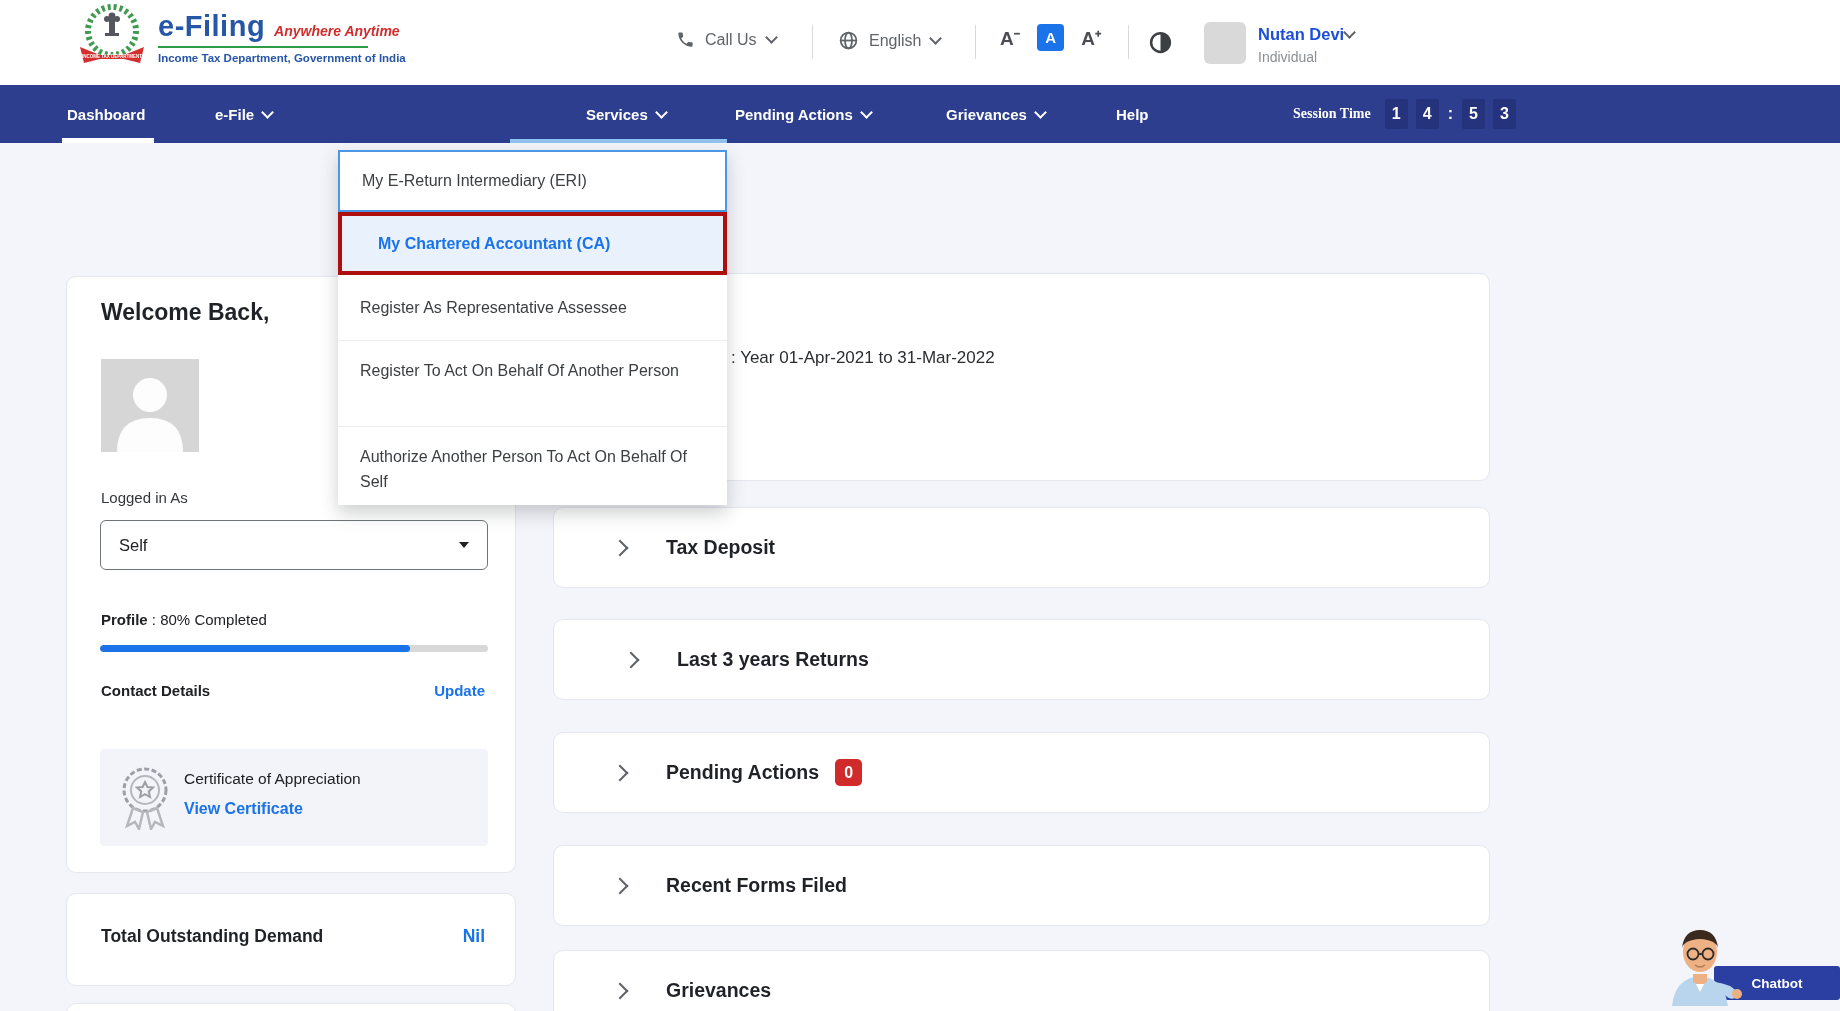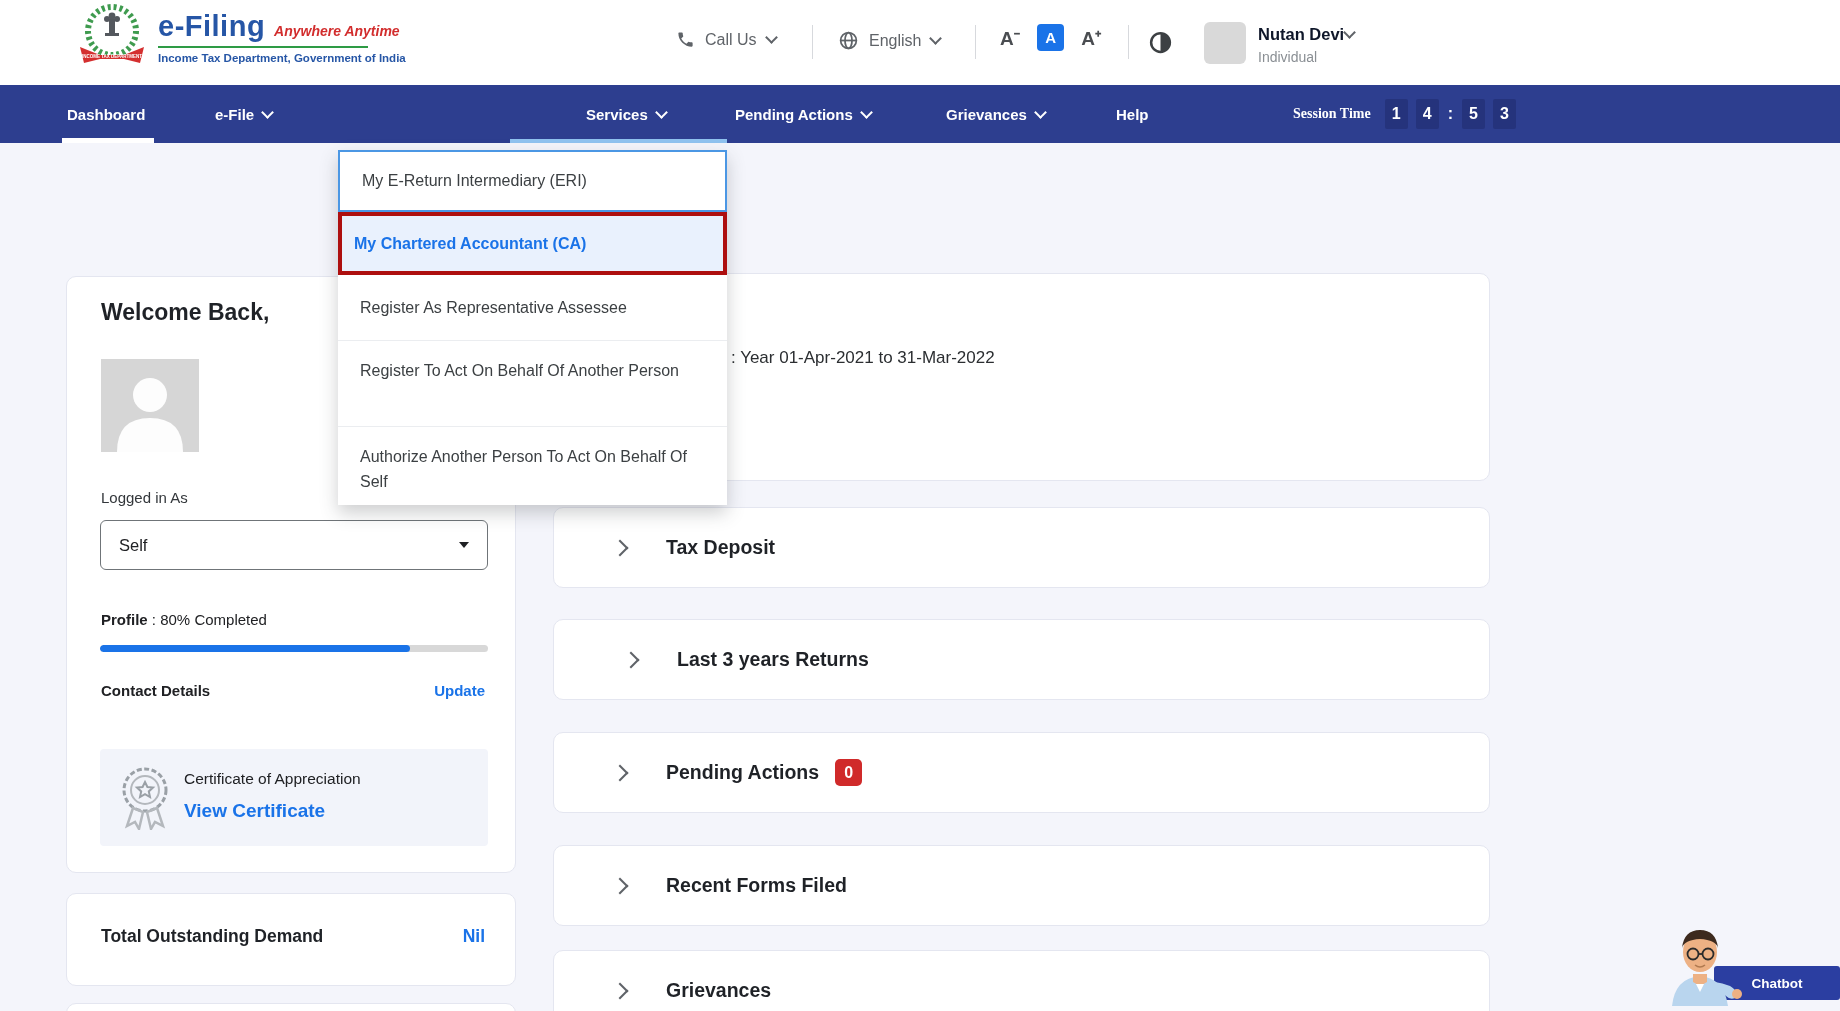--- a/index.html
+++ b/index.html
@@ -15,39 +15,39 @@
   .brand-line{width:210px;height:2px;background:#2e9b45;margin-top:3px;}
   .brand-sub{font-size:11.5px;font-weight:700;color:#2656a6;margin-top:4px;white-space:nowrap;}
   .hdr-group{position:absolute;display:flex;align-items:center;color:#5f6368;font-size:16px;gap:10px;cursor:pointer;}
   .hdr-div{position:absolute;top:25px;width:1px;height:34px;background:#d7d9dd;}
   .chev{display:inline-block;width:7px;height:7px;border-right:2px solid currentColor;border-bottom:2px solid currentColor;transform:rotate(45deg);margin-top:-4px;}
   .chev.up{transform:rotate(225deg);margin-top:4px;}
   .fontctl{position:absolute;left:1000px;top:24px;display:flex;align-items:center;gap:17px;}
   .fbtn{font-size:19px;font-weight:600;color:#4a4d51;cursor:pointer;}
   .fbtn-box{width:27px;height:27px;border-radius:4px;background:#1a73e8;color:#fff;font-size:15px;font-weight:700;display:flex;align-items:center;justify-content:center;cursor:pointer;}
   .avatar-sq{position:absolute;left:1204px;top:22px;width:42px;height:42px;background:#d9d9d9;border-radius:6px;cursor:pointer;}
-  .user-name{position:absolute;left:1258px;top:25px;font-size:16.5px;font-weight:700;color:#0f172a;display:flex;align-items:center;gap:1px;cursor:pointer;}
+  .user-name{position:absolute;left:1258px;top:25px;font-size:16.5px;font-weight:700;color:#1d4ed8;display:flex;align-items:center;gap:1px;cursor:pointer;}
   .user-name .chev{color:#5f6368;}
   .user-type{position:absolute;left:1258px;top:49px;font-size:14px;color:#8a8f94;}
 
   
   .navbar{position:absolute;top:85px;left:0;width:1840px;height:58px;background:#2d3e8f;}
   .nav-item{position:absolute;top:0;height:58px;display:flex;align-items:center;gap:9px;color:#ffffff;font-size:15px;font-weight:700;cursor:pointer;white-space:nowrap;}
   .nav-underline-active{position:absolute;left:62px;top:53px;width:92px;height:5px;background:#ffffff;}
   .nav-underline-open{position:absolute;left:510px;top:54px;width:217px;height:4px;background:#8fc2ef;}
   .session{position:absolute;left:1293px;top:0;height:58px;display:flex;align-items:center;gap:8px;color:#fff;}
   .session-label{font-size:14px;font-weight:700;margin-right:6px;font-family:Liberation Serif, serif;}
   .digit-box{width:23px;height:30px;background:#25337c;border-radius:2px;color:#fff;font-size:16px;font-weight:700;display:flex;align-items:center;justify-content:center;}
   .colon{font-size:16px;font-weight:700;margin:0 1px;}
 
   
   .dropdown{position:absolute;left:338px;top:150px;width:389px;z-index:50;box-shadow:0 8px 18px rgba(60,64,67,.25);border-radius:0 0 4px 4px;background:#fff;}
   .dd-item{box-sizing:border-box;background:#fff;color:#3c4043;font-size:16px;display:flex;align-items:center;padding-left:22px;cursor:pointer;}
   .dd-item.focused{height:62px;border:2px solid #4b97e4;}
-  .dd-item.highlighted{height:63px;border:4px solid #ad0f0f;background:#e9f1fd;color:#1a73e8;font-weight:600;padding-left:12px;}
+  .dd-item.highlighted{height:63px;border:4px solid #ad0f0f;background:#e9f1fd;color:#1a73e8;font-weight:600;padding-left:36px;}
   .dd-item.plain{height:66px;border-bottom:1px solid #ebedf0;}
   .dd-item.two-line{display:block;padding:17px 30px 0 22px;line-height:25px;border-bottom:1px solid #ebedf0;}
   .dd-item.h86{height:86px;}
   .dd-item.h78{height:78px;border-bottom:none;}
 
   
   .card{position:absolute;background:#fff;border:1px solid #e4e6f0;border-radius:10px;box-sizing:border-box;}
 
   
   .welcome-h{position:absolute;left:34px;top:22px;font-size:23px;font-weight:700;color:#1f2227;}
@@ -57,21 +57,21 @@
   .select-val{font-size:16.5px;color:#202124;}
   .caret{width:0;height:0;border-left:5px solid transparent;border-right:5px solid transparent;border-top:6px solid #202124;}
   .profile-line{position:absolute;left:34px;top:334px;font-size:15px;color:#202124;}
   .profile-line b{font-weight:700;}
   .progress-track{position:absolute;left:33px;top:368px;width:388px;height:7px;border-radius:4px;background:#d8d8d8;overflow:hidden;}
   .progress-fill{height:100%;background:#1a73e8;border-radius:4px;}
   .contact-lbl{position:absolute;left:34px;top:405px;font-size:15px;font-weight:600;color:#202124;}
   .update-link{position:absolute;right:30px;top:405px;font-size:15px;font-weight:600;color:#1a73e8;cursor:pointer;}
   .cert-block{position:absolute;left:33px;top:472px;width:388px;height:97px;background:#f2f4fa;border-radius:4px;}
   .cert-title{position:absolute;left:84px;top:21px;font-size:15.5px;color:#202124;}
-  .cert-link{position:absolute;left:84px;top:51px;font-size:19px;font-weight:700;color:#1a73e8;cursor:pointer;}
+  .cert-link{position:absolute;left:84px;top:51px;font-size:16px;font-weight:700;color:#1a73e8;cursor:pointer;}
   .demand-lbl{position:absolute;left:34px;top:32px;font-size:17.5px;font-weight:700;color:#1f2227;}
   .demand-val{position:absolute;right:30px;top:32px;font-size:17.5px;font-weight:700;color:#1a73e8;}
 
   
   .banner-title{position:absolute;left:177px;top:25px;font-size:20px;font-weight:700;color:#1f2227;white-space:nowrap;}
   .banner-sub{position:absolute;left:177px;top:74px;font-size:17px;color:#2b2e31;white-space:nowrap;}
   .acc-row{display:flex;align-items:center;height:100%;padding-left:60px;box-sizing:border-box;cursor:pointer;}
   .chev-right{width:10px;height:10px;border-right:2.5px solid #5f6368;border-bottom:2.5px solid #5f6368;transform:rotate(-45deg);flex:0 0 auto;}
   .acc-title{font-size:19.5px;font-weight:700;color:#1f2227;margin-left:40px;}
   .badge{margin-left:16px;min-width:27px;height:27px;border-radius:5px;background:#d02a2a;color:#fff;font-size:16px;font-weight:700;display:flex;align-items:center;justify-content:center;padding:0 4px;box-sizing:border-box;}

